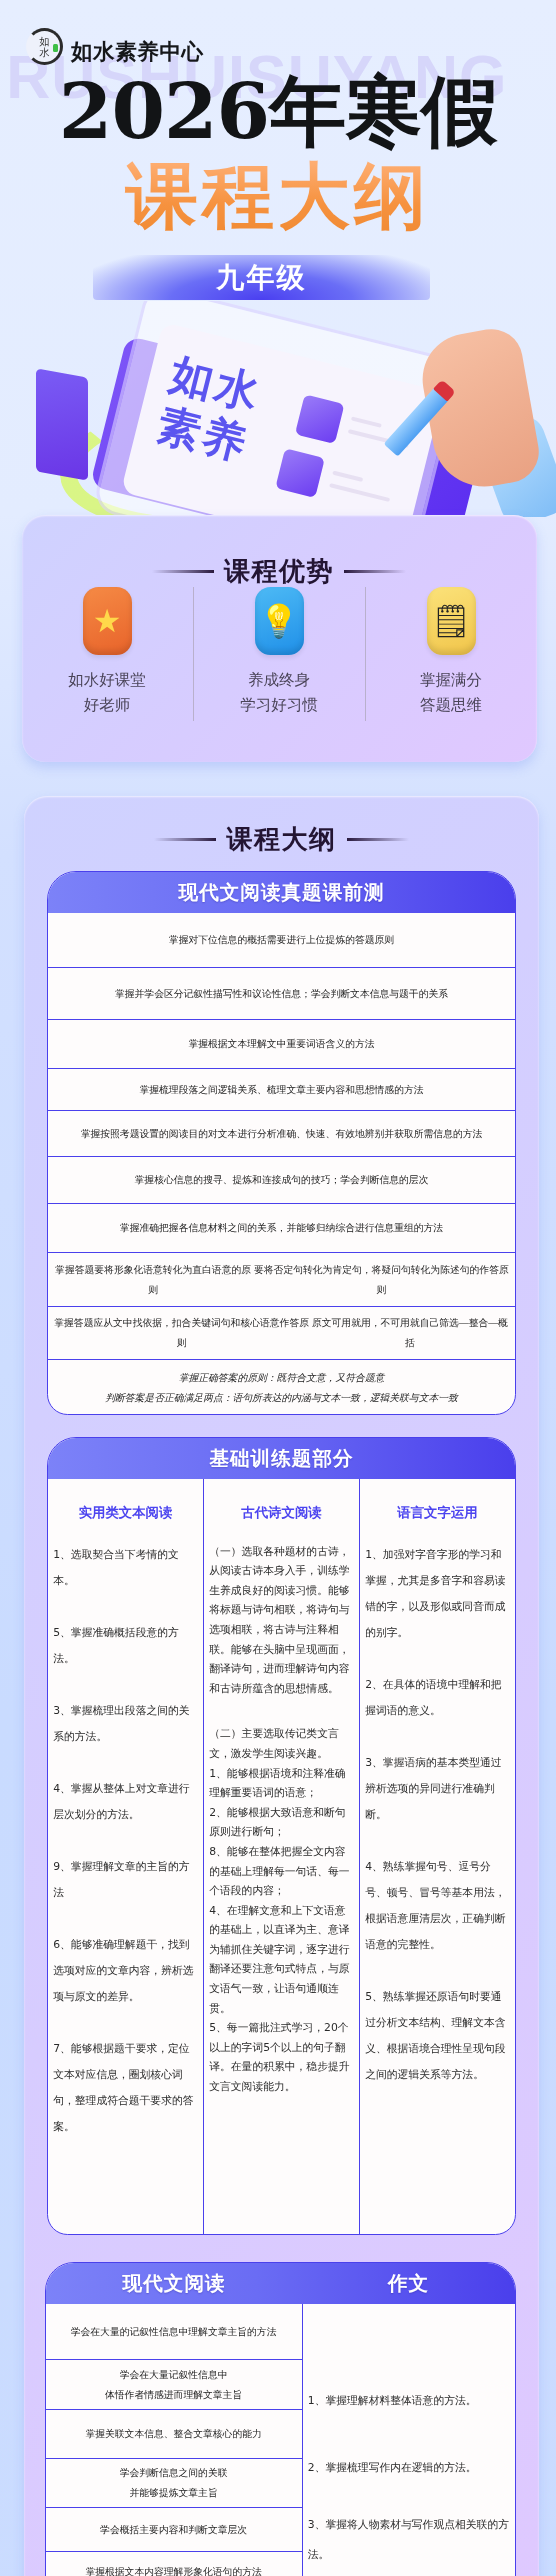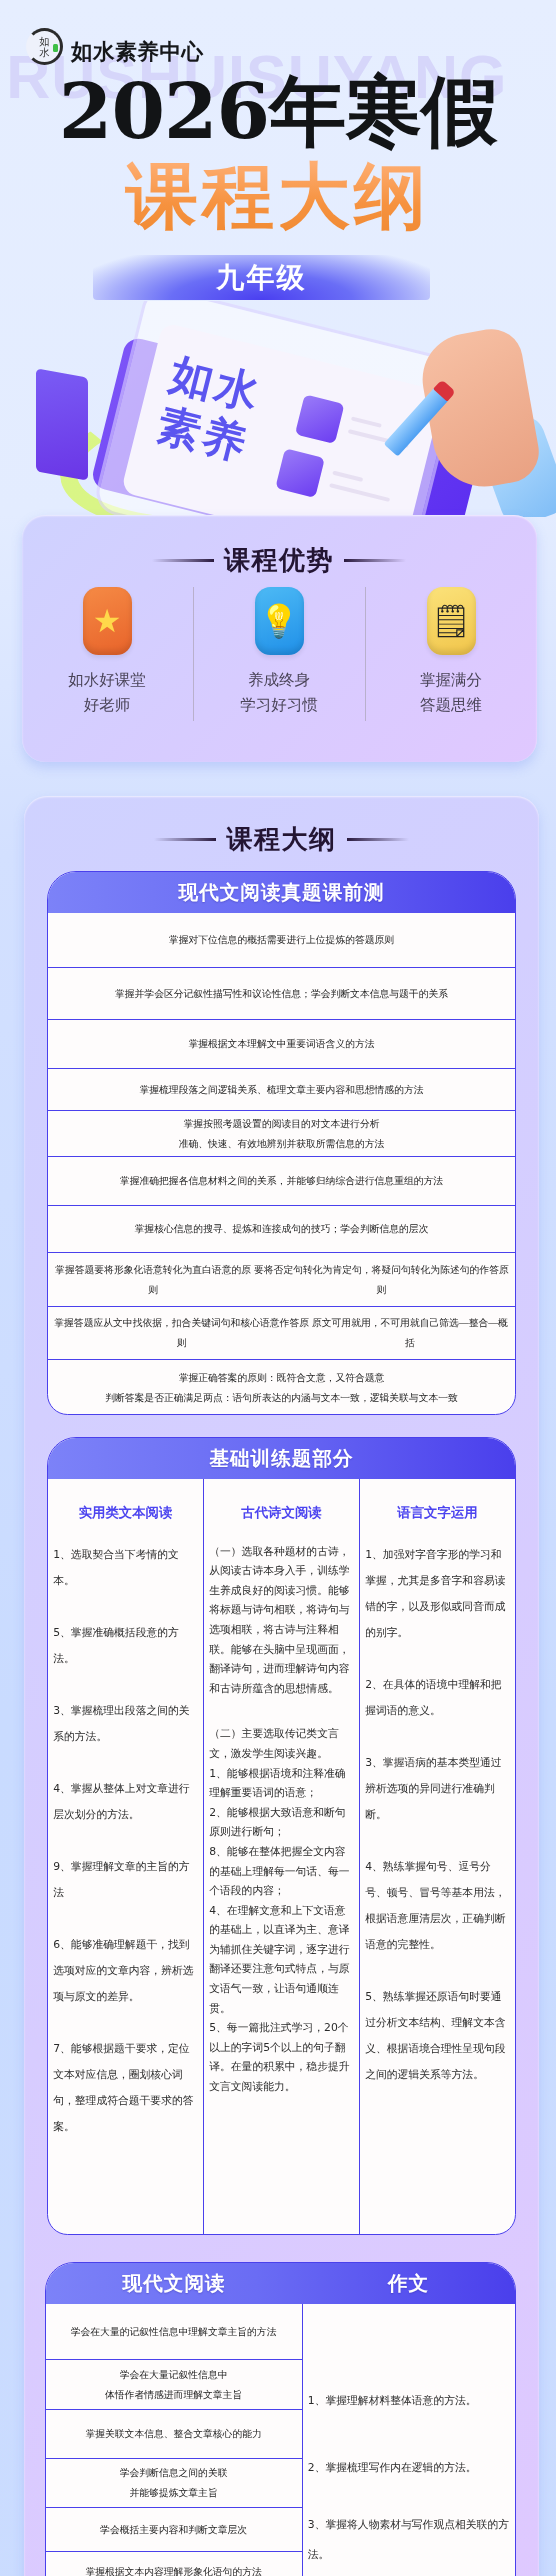--- a/index.html
+++ b/index.html
@@ -241,21 +241,21 @@
       <div class="screen-line" style="left:201px;top:103px;width:31px;"></div>
       <div class="screen-line" style="left:201px;top:116px;width:62px;"></div>
     </div>
   </div>
   <div class="sleeve"></div>
   <div class="hand"></div>
   <div class="pencil"></div>
 </div>
 
 <div class="abs glass-card adv-card">
-  <div class="section-title" style="top:28px;">
+  <div class="section-title" style="top:39px;">
     <i class="dash"></i>
     <span>课程优势</span>
     <i class="dash r"></i>
   </div>
   <div class="adv-cols">
     <div class="adv-col">
       <div class="adv-icon" style="background:linear-gradient(160deg,#f58a45,#e8632a);color:#ffd84a;">★</div>
       <div class="adv-label">
         <div>如水好课堂</div>
         <div>好老师</div>
@@ -293,39 +293,39 @@
         </div>
       <div class="row1" style="height:52px;flex-direction:column;">
           <div>掌握并学会区分记叙性描写性和议论性信息；学会判断文本信息与题干的关系</div>
         </div>
       <div class="row1" style="height:49px;">
           <div>掌握根据文本理解文中重要词语含义的方法</div>
         </div>
       <div class="row1" style="height:42px;">
           <div>掌握梳理段落之间逻辑关系、梳理文章主要内容和思想情感的方法</div>
         </div>
-      <div class="row1" style="height:46px;flex-direction:column;">
+      <div class="row1" style="height:46px;">
         <div>掌握按照考题设置的阅读目的对文本进行分析</div>
         <div>准确、快速、有效地辨别并获取所需信息的方法</div>
       </div>
+      <div class="row1" style="height:47px;">
+          <div>掌握核心信息的搜寻、提炼和连接成句的技巧；学会判断信息的层次</div>
+        </div>
       <div class="row1" style="height:49px;">
           <div>掌握准确把握各信息材料之间的关系，并能够归纳综合进行信息重组的方法</div>
-        </div>
-      <div class="row1" style="height:47px;">
-          <div>掌握核心信息的搜寻、提炼和连接成句的技巧；学会判断信息的层次</div>
         </div>
       <div class="row1" style="height:54px;flex-direction:row;">
         <div>掌握答题要将形象化语意转化为直白语意的原则</div>
         <div>要将否定句转化为肯定句，将疑问句转化为陈述句的作答原则</div>
       </div>
       <div class="row1" style="height:53px;font-family:Liberation Serif, serif;">
         <div>掌握答题应从文中找依据，扣合关键词句和核心语意作答原则</div>
         <div>原文可用就用，不可用就自己筛选—整合—概括</div>
       </div>
-      <div class="row1" style="height:56px;flex-direction:column;">
+      <div class="row1" style="height:56px;flex-direction:column;font-style:italic;">
         <div>掌握正确答案的原则：既符合文意，又符合题意</div>
         <div>判断答案是否正确满足两点：语句所表达的内涵与文本一致，逻辑关联与文本一致</div>
       </div>
     </div>
   </div>
 
   <div class="tbl" style="left:23px;top:641px;width:469px;height:798px;border-radius:29px 29px 20.6px 20.6px;">
     <div class="tbl-head">基础训练题部分</div>
     <div class="cols3">
       <div class="col3 a">

